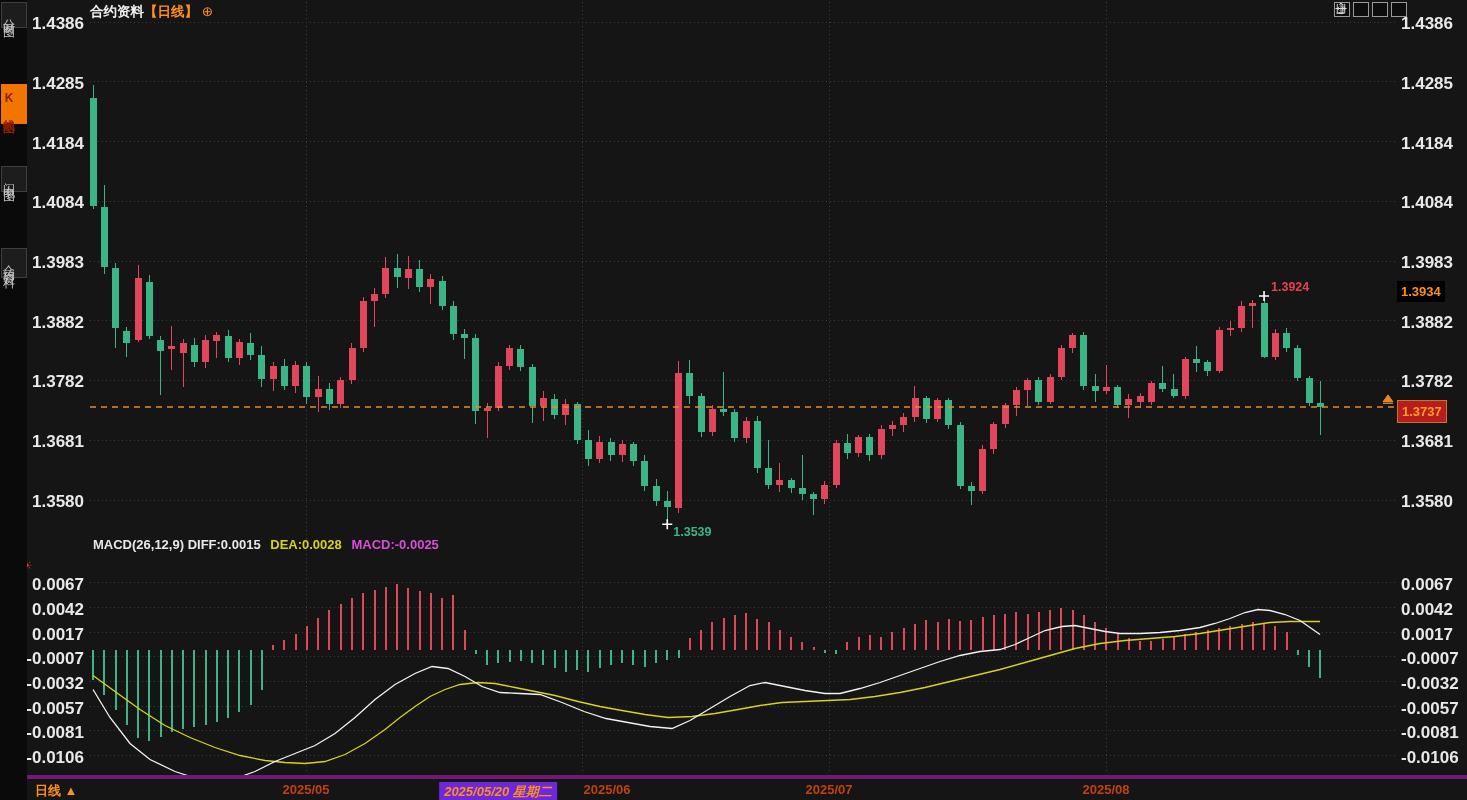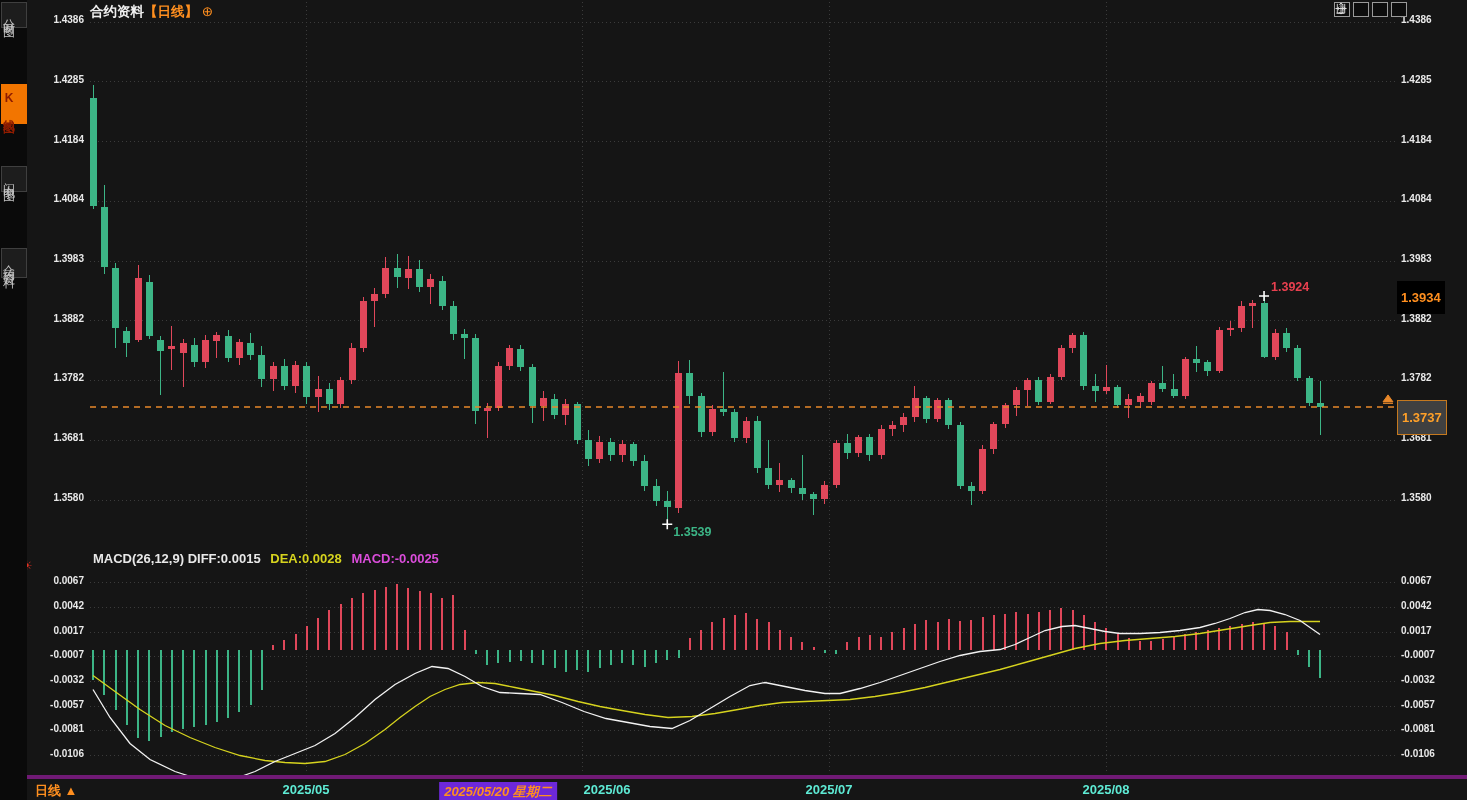--- a/index.html
+++ b/index.html
@@ -16,40 +16,40 @@
   
   .header{position:absolute;left:90px;top:3px;font-size:13.5px;font-weight:bold;z-index:4;}
   .header .sym{color:#f0f0f0;}
   .header .tag{color:#ff8f1f;}
   .header .plus{color:#ff8f1f;font-weight:normal;cursor:pointer;}
   
   .toolbar{position:absolute;left:1334px;top:2px;display:flex;gap:3px;z-index:6;}
   .ticon{width:14px;height:13px;border:1px solid #9a9a9a;background:#0d0d0d;display:flex;
     align-items:center;justify-content:center;cursor:pointer;}
   
-  .pl{position:absolute;font-size:10px;font-weight:bold;color:#e9e9e9;white-space:nowrap;z-index:3;}
+  .pl{position:absolute;font-size:17px;font-weight:bold;color:#e9e9e9;white-space:nowrap;z-index:3;}
   .pl.left{width:62px;text-align:right;left:22px;}
   .pl.right{left:1401px;text-align:left;}
   .badge{position:absolute;left:1397px;font-size:13px;font-weight:bold;color:#ff8f1f;z-index:4;
-    padding:9px 4px;background:#000;}
-  .badge.last{border:1px solid #c5791f;background:#404040;color:#ffa028;}
-  
-  .ind-row{position:absolute;left:93px;top:551px;font-size:13px;font-weight:bold;z-index:4;white-space:nowrap;}
+    padding:3px 4px;background:#000;}
+  .badge.last{border:1px solid #c5791f;background:#b91c1c;color:#ffa028;}
+  
+  .ind-row{position:absolute;left:93px;top:537px;font-size:13px;font-weight:bold;z-index:4;white-space:nowrap;}
   .ind-row .w{color:#e8e8e8;margin-right:6px;}
   .ind-row .y{color:#d6d31e;margin-right:6px;}
   .ind-row .m{color:#db4ddb;}
   .sun-icon{position:absolute;left:21px;top:558px;font-size:13px;color:#e03020;z-index:4;}
   
   .anno{position:absolute;font-size:12.5px;font-weight:bold;z-index:4;white-space:nowrap;}
   .anno.high{color:#e8404f;text-align:center;}
   .anno.low{color:#3cb586;}
   
   .timebar{position:absolute;left:27px;top:775px;width:1440px;height:25px;background:#151515;
     border-top:4px solid #701a75;z-index:5;}
-  .tb-item{position:absolute;top:3px;font-size:13px;font-weight:bold;color:#5eead4;transform:translateX(-50%);white-space:nowrap;}
+  .tb-item{position:absolute;top:3px;font-size:13px;font-weight:bold;color:#c2410c;transform:translateX(-50%);white-space:nowrap;}
   .tb-item.hl{background:#6d28d9;color:#ff8f1f;padding:1px 5px;font-style:italic;}
   .tb-period{position:absolute;left:8px;top:3px;font-size:13px;font-weight:bold;color:#ff8f1f;cursor:pointer;}
   
   .watermark{position:absolute;left:1330px;top:742px;font-size:38px;color:#bdbdbd;opacity:.8;
     letter-spacing:3px;z-index:6;font-weight:normal;}
   svg{position:absolute;left:0;top:0;z-index:1;}
 </style>
 </head>
 <body>
 

